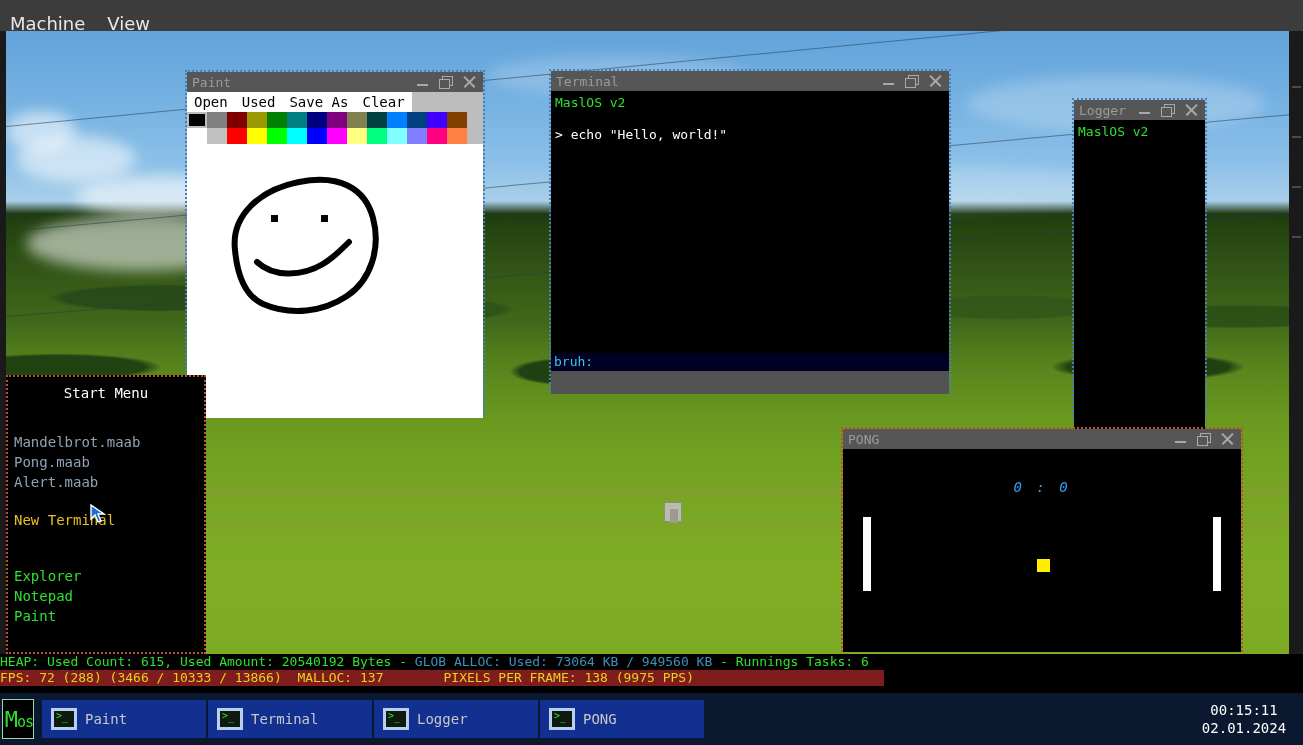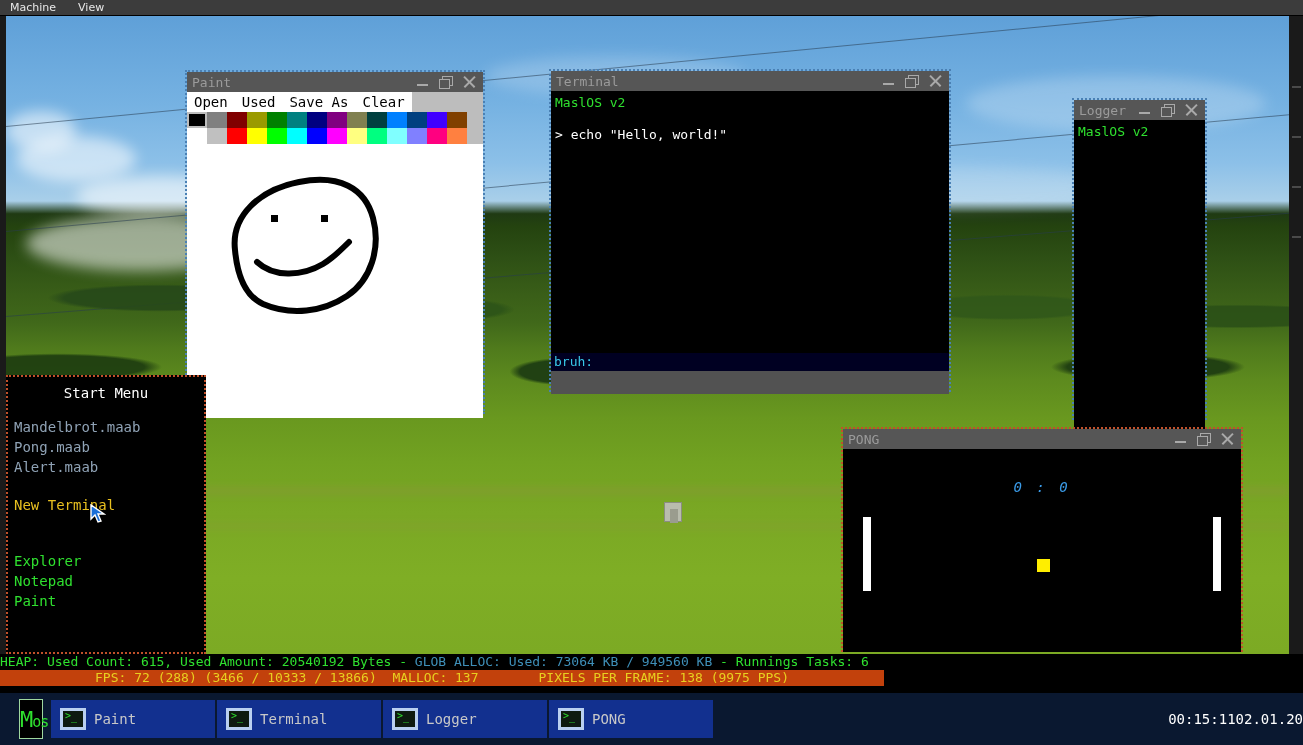--- a/index.html
+++ b/index.html
@@ -6,23 +6,23 @@
   html, body {
     width: 1303px; height: 745px;
     overflow: hidden;
     background: #000;
     font-family: "DejaVu Sans Mono", monospace;
   }
   #root { position: relative; width: 1303px; height: 745px; overflow: hidden; }
 
   
   .vm-menubar {
-    position: absolute; left: 0; top: 0; width: 1303px; height: 15px;
+    position: absolute; left: 0; top: 0; width: 1303px; height: 31px;
     background: #3c3c3c; color: #e8e8e8;
-    font-family: "DejaVu Sans", sans-serif; font-size: 11px;
+    font-family: "DejaVu Sans", sans-serif; font-size: 18px;
     display: flex; align-items: flex-end; padding-left: 10px; gap: 22px;
     z-index: 500;
   }
   .vm-menubar span { line-height: 14px; }
 
   
   .desktop {
     position: absolute; left: 6px; top: 16px; width: 1283px; height: 638px;
     overflow: hidden;
     background:
@@ -148,50 +148,50 @@
   .paddle { position: absolute; width: 8px; height: 74px; background: #fff; }
   .pong-ball { position: absolute; width: 13px; height: 13px; background: #ffee00; }
 
   
   #start-menu {
     position: absolute; left: 6px; top: 375px; width: 200px; height: 279px;
     background: #000; border: 2px dotted #c0502a;
     font-family: "DejaVu Sans Mono", monospace; font-size: 14px;
     padding: 8px 0 0 0; z-index: 60;
   }
-  #start-menu .sm-title { color: #fff; text-align: center; margin-bottom: 16px; }
+  #start-menu .sm-title { color: #fff; text-align: center; margin-bottom: 31px; }
   #start-menu .sm-item { padding: 0 6px; line-height: 20px; white-space: nowrap; }
   .sm-file { color: #8fa2b5; }
   .sm-action { color: #e8c020; }
   .sm-app { color: #2fe02f; }
   .sm-gap { height: 18px; }
 
   
   #mouse-cursor { position: absolute; left: 90px; top: 504px; width: 16px; height: 20px; z-index: 300; }
 
   
   .statbar {
     position: absolute; left: 0; width: 100%;
     font-family: "DejaVu Sans Mono", monospace; font-size: 13px;
     white-space: pre; line-height: 16px;
   }
   #stat-line1 { top: 654px; height: 16px; background: #000; width: 884px; }
-  #stat-line2 { top: 670px; height: 16px; background: #c2410c; width: 884px; text-align: center; }
+  #stat-line2 { top: 670px; height: 16px; background: #7f1d1d; width: 884px; }
   .st-green { color: #2fe02f; }
   .st-blue  { color: #3f8fb8; }
   .st-yellow{ color: #e8d020; }
 
   
   #taskbar {
     position: absolute; left: 0; top: 693px; width: 1303px; height: 52px;
     background: #0a1830; display: flex; align-items: center; z-index: 400;
   }
   #start-button {
-    width: 24px; height: 40px; margin-left: 19px; background: #000;
-    border: 1px solid #9fd89f; display: flex; align-items: center; justify-content: flex-start;
+    width: 32px; height: 40px; margin-left: 2px; background: #000;
+    border: 1px solid #9fd89f; display: flex; align-items: center; justify-content: flex-end;
   }
   .mos-logo { font-family: "DejaVu Sans Mono", monospace; color: #2fe02f; font-size: 15px; letter-spacing: -1px; }
   .mos-logo .big { font-size: 22px; }
   .tasks { display: flex; align-items: center; gap: 2px; margin-left: 8px; flex: 1; }
   .task-btn {
     width: 164px; height: 38px; background: #12308f;
     display: flex; align-items: center; gap: 8px; padding-left: 9px;
     color: #c8c8c8; font-family: "DejaVu Sans Mono", monospace; font-size: 14px;
   }
   .task-icon {
@@ -203,21 +203,21 @@
     content: ">"; position: absolute; left: 2px; top: -1px; color: #2fe02f;
     font-size: 10px; font-family: "DejaVu Sans Mono", monospace;
   }
   .task-icon .scr::after {
     content: "_"; position: absolute; left: 8px; top: 0px; color: #2fe02f;
     font-size: 10px; font-family: "DejaVu Sans Mono", monospace;
   }
   #clock {
     width: 118px; height: 52px; background: #0a1830; color: #fff;
     font-family: "DejaVu Sans Mono", monospace; font-size: 14px;
-    display: flex; flex-direction: row; align-items: center; justify-content: center;
+    display: flex; flex-direction: column; align-items: center; justify-content: center;
     line-height: 18px;
   }
   
   .host-right { position: absolute; right: 0; top: 16px; width: 14px; height: 638px; background: #1a1a1a; }
   .host-left  { position: absolute; left: 0; top: 16px; width: 6px; height: 638px; background: #1a1a1a; }
   .scroll-tick { position: absolute; right: 2px; width: 9px; height: 2px; background: #4a4a4a; }
 </style>
 </head>
 <body>
 

